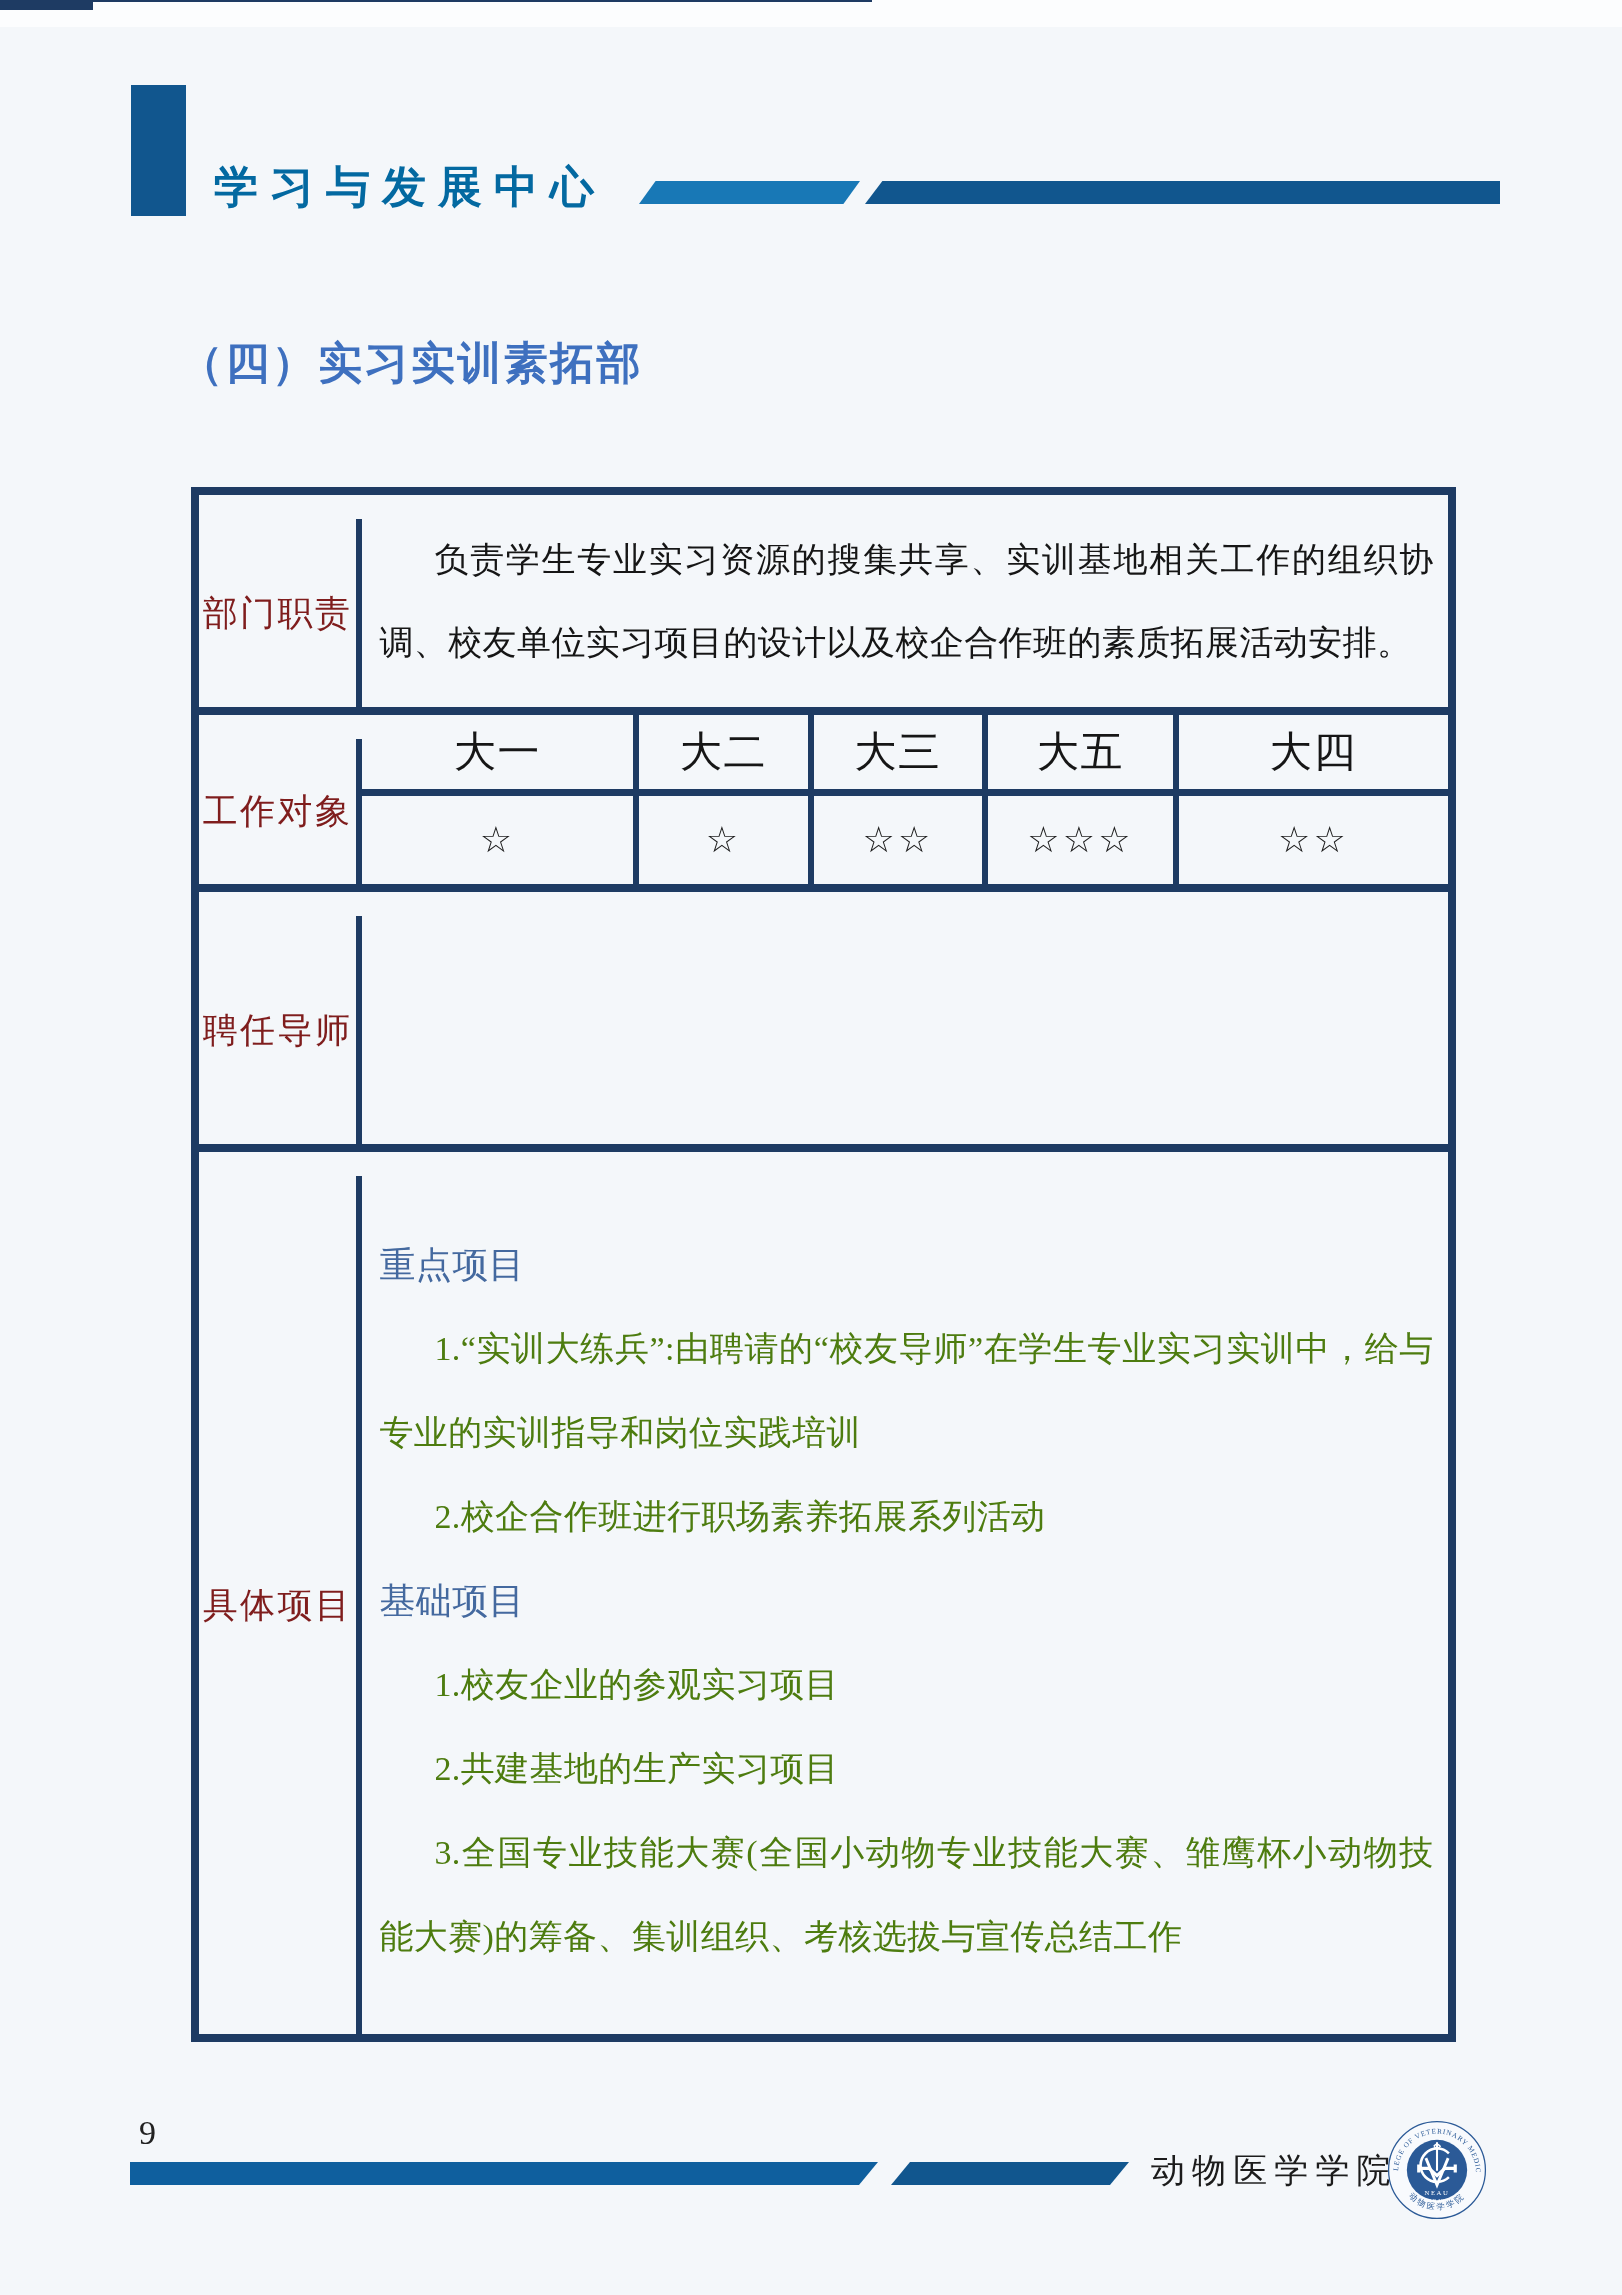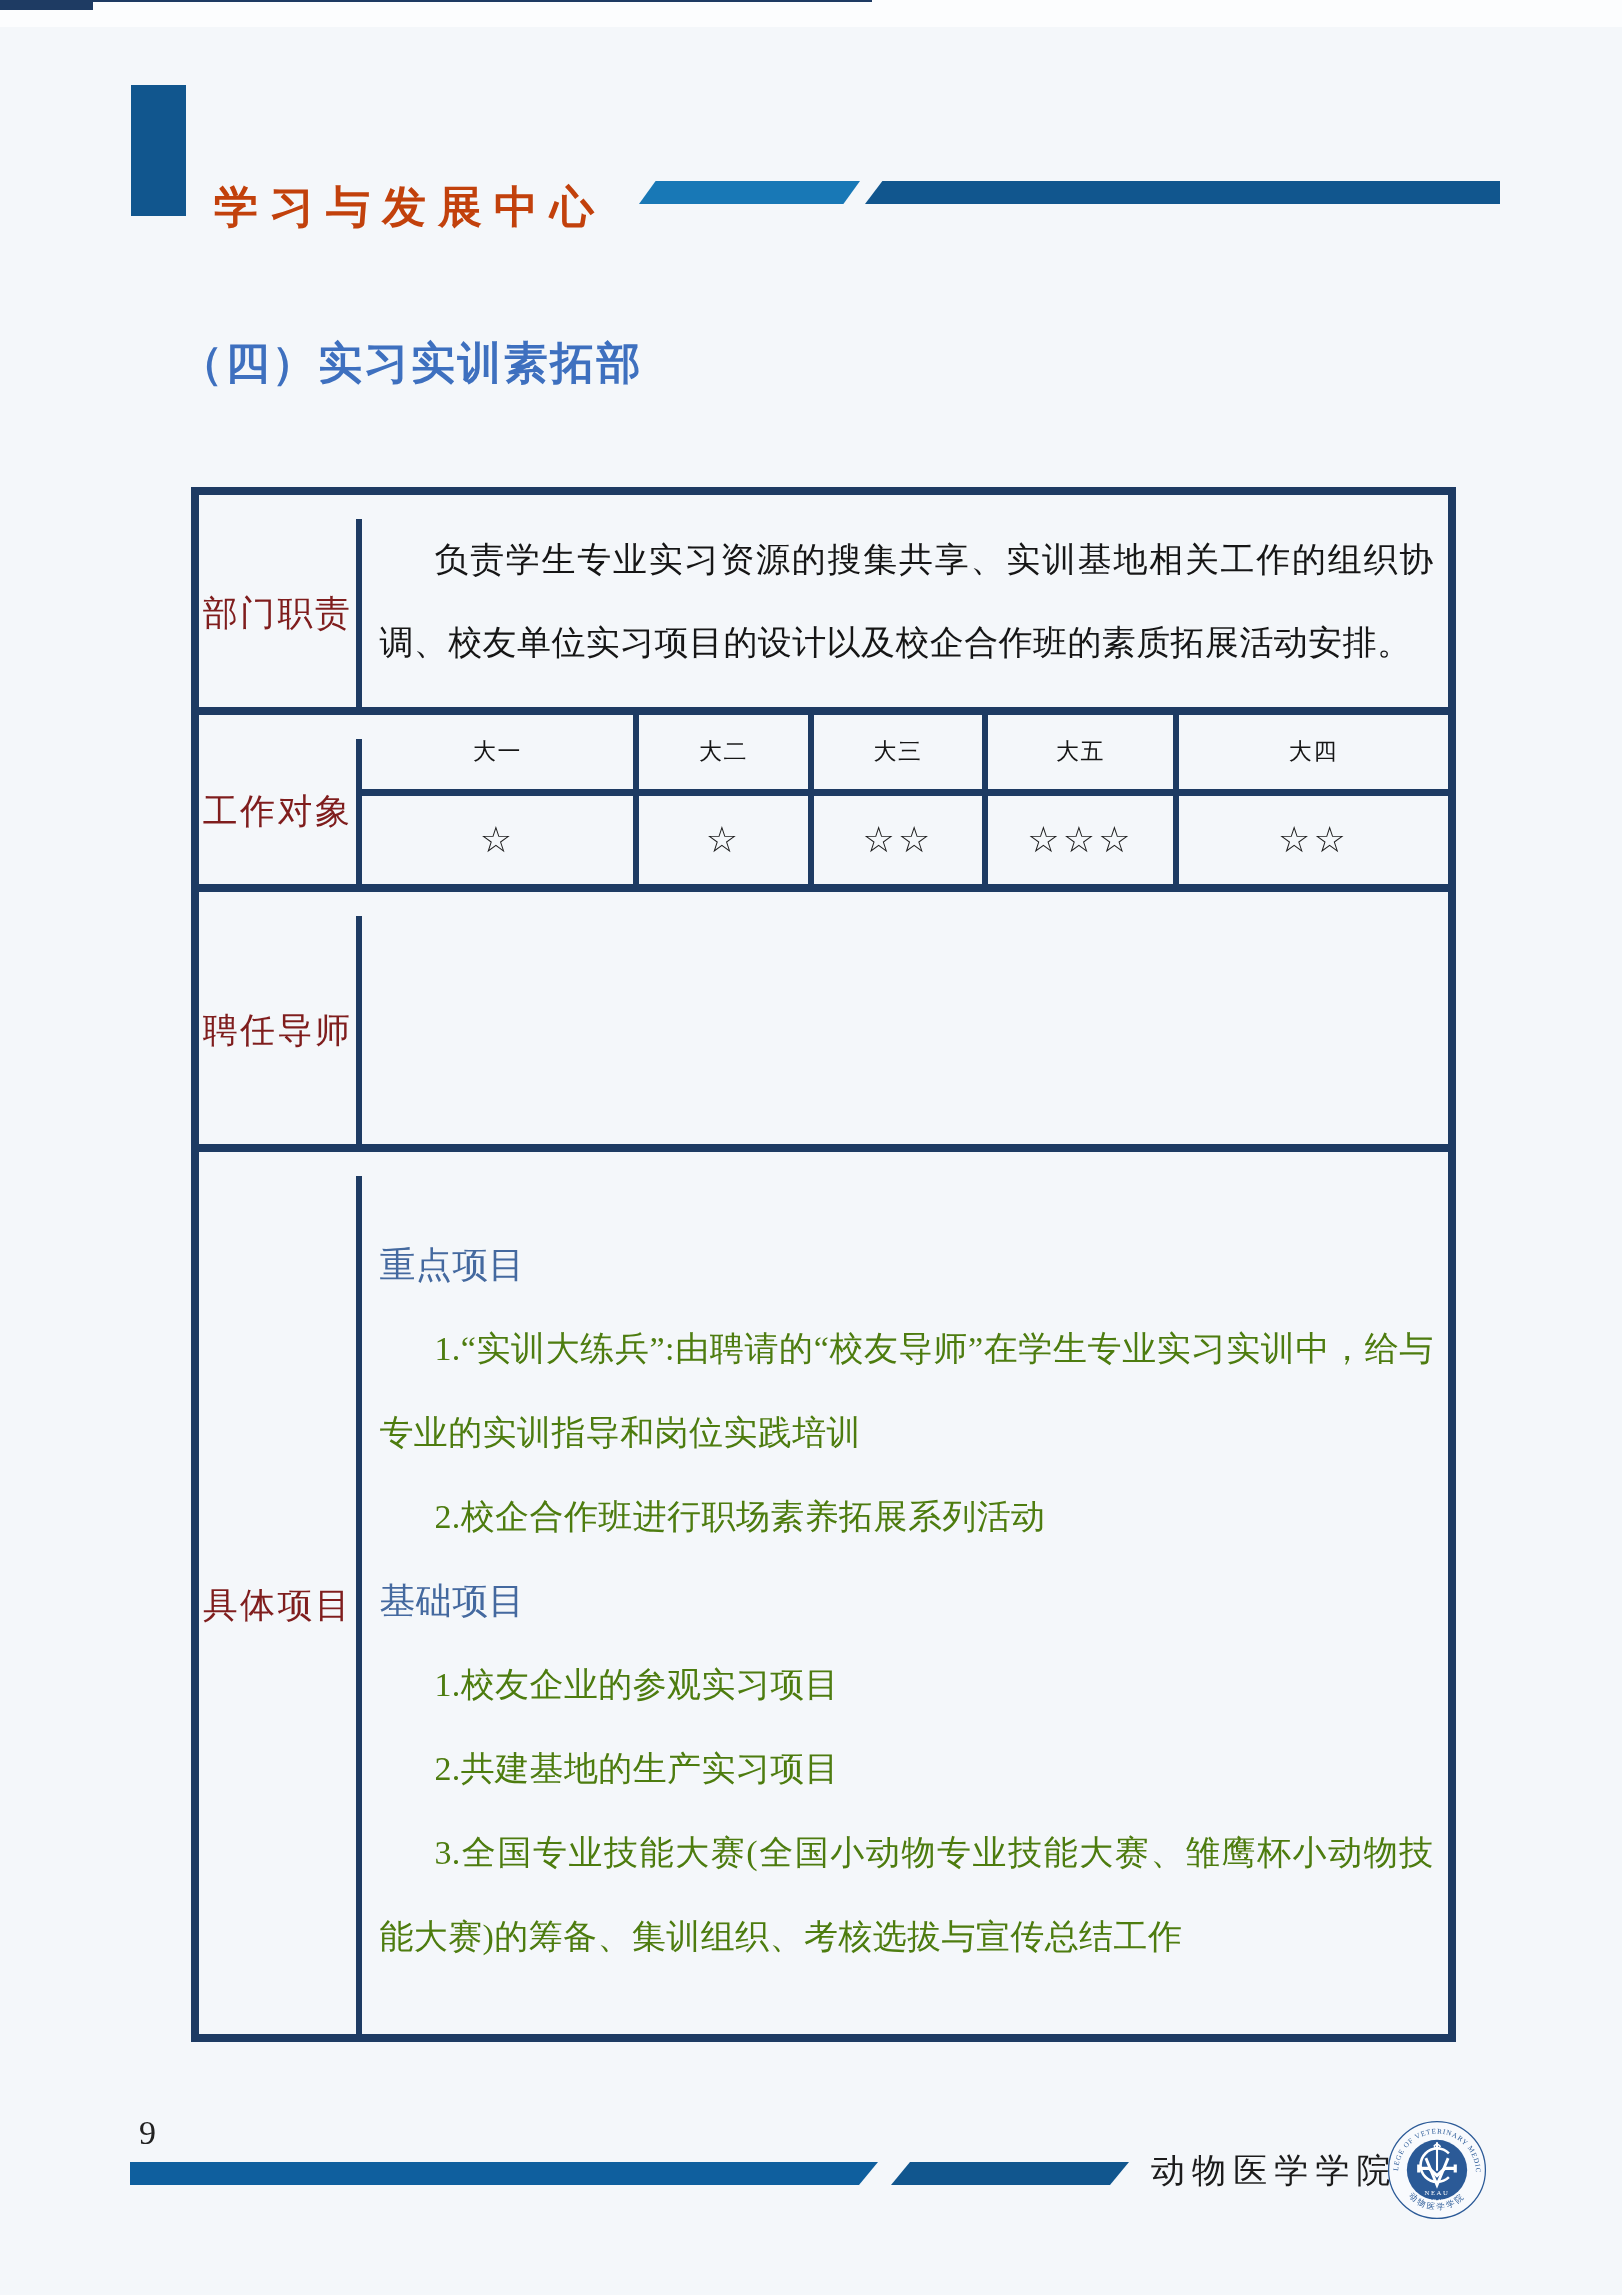--- a/index.html
+++ b/index.html
@@ -12,21 +12,21 @@
   }
   .top-strip{position:absolute;left:0;top:0;width:1623px;height:27px;background:#fcfdfe;}
   .top-line{position:absolute;left:0;top:0;width:872px;height:2.4px;background:#1e3b63;}
   .top-tab{position:absolute;left:0;top:0;width:93px;height:10.3px;background:#1e3b63;}
 
   
   .hdr-vbar{position:absolute;left:131px;top:85px;width:55px;height:131px;background:#11568e;}
   .hdr-title{
     position:absolute;left:214px;top:162px;height:49px;line-height:49px;
     font-family:"Liberation Sans","DejaVu Sans",sans-serif;
-    font-size:44px;font-weight:bold;color:#c2410c;letter-spacing:12px;white-space:nowrap;margin-top:20px;
+    font-size:44px;font-weight:bold;color:#0369a1;letter-spacing:12px;white-space:nowrap;
   }
   .hdr-seg-light{position:absolute;left:639px;top:181px;width:221px;height:23px;background:#1878b6;
     clip-path:polygon(16.6px 0,100% 0,calc(100% - 16.6px) 100%,0 100%);}
   .hdr-seg-dark{position:absolute;left:865px;top:181px;width:635px;height:23px;background:#11568e;
     clip-path:polygon(17.4px 0,100% 0,100% 100%,0 100%);}
 
   .section-title{
     position:absolute;left:179px;top:333px;height:60px;line-height:60px;
     font-family:"Liberation Sans","DejaVu Sans",sans-serif;
     font-size:44px;font-weight:bold;color:#3e70bf;letter-spacing:2.4px;white-space:nowrap;text-align:right;
@@ -56,21 +56,21 @@
     letter-spacing:0.4px;color:#161616;width:100%;
   }
   
   .grades-grid{
     display:grid;height:100%;
     grid-template-columns:341fr 220fr 219fr 240fr 346fr;
     grid-template-rows:102fr 111fr;
   }
   .gcell{
     display:flex;align-items:center;justify-content:center;box-sizing:border-box;
-    font-size:23px;letter-spacing:1.6px;
+    font-size:42px;letter-spacing:1.6px;
   }
   .gcell.cleft{border-left:6.3px solid #1e3b63;}
   .gcell.ghead{border-bottom:7.1px solid #1e3b63;}
   .stars{font-size:36px;letter-spacing:3.2px;color:#1a1a1a;}
   
   .projects{padding:71px 14.3px 0 17.4px;}
   .projects p{margin:0;line-height:84px;text-align:justify;letter-spacing:0.4px;}
   .proj-heading{color:#44699f;text-indent:0;font-size:36px;}
   .proj-item{text-indent:55px;color:#4d7c0f;}
 

